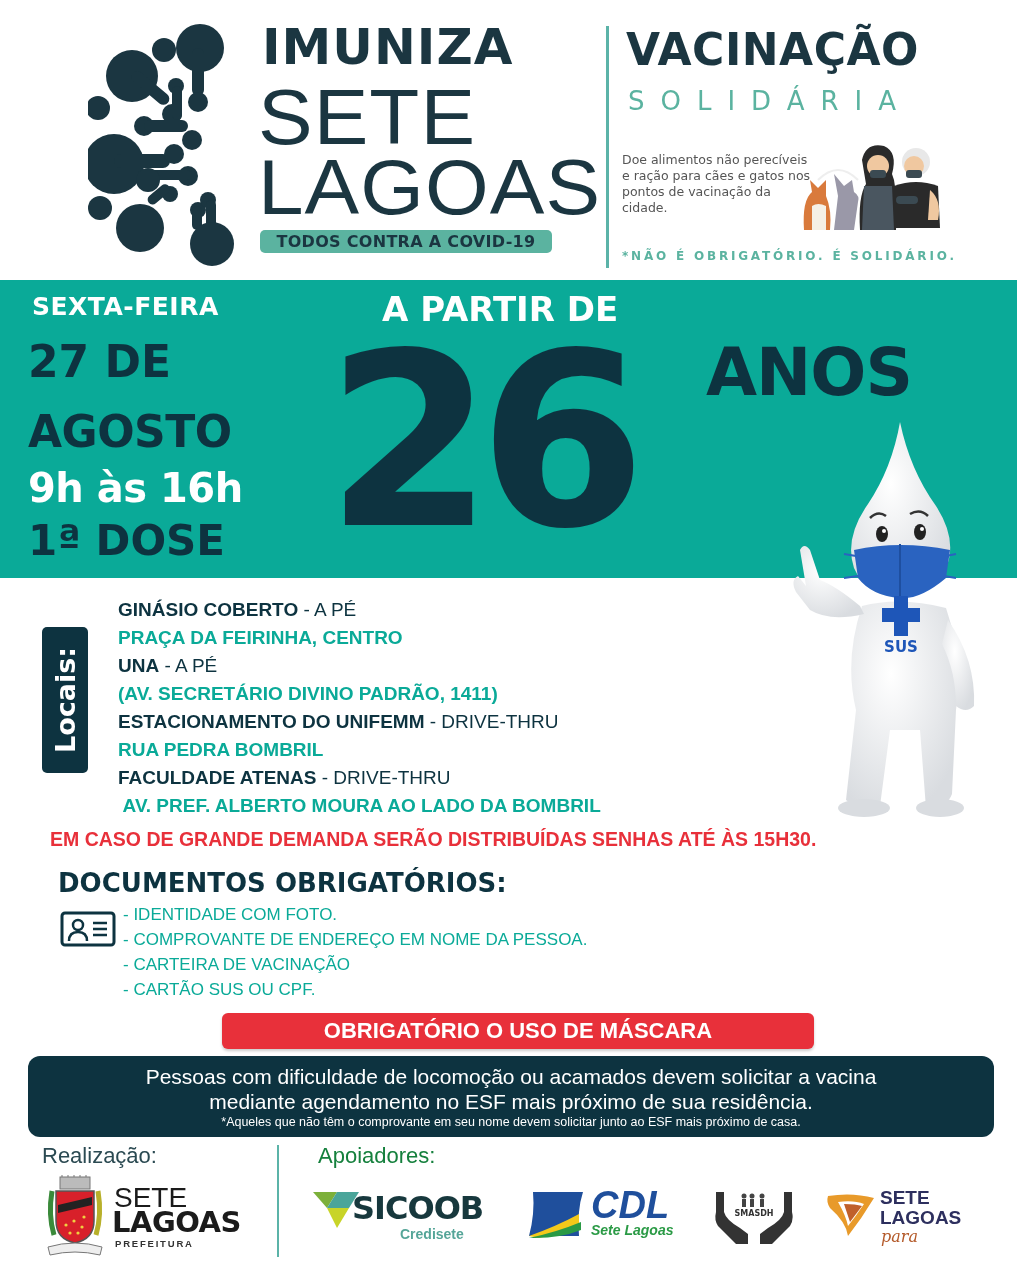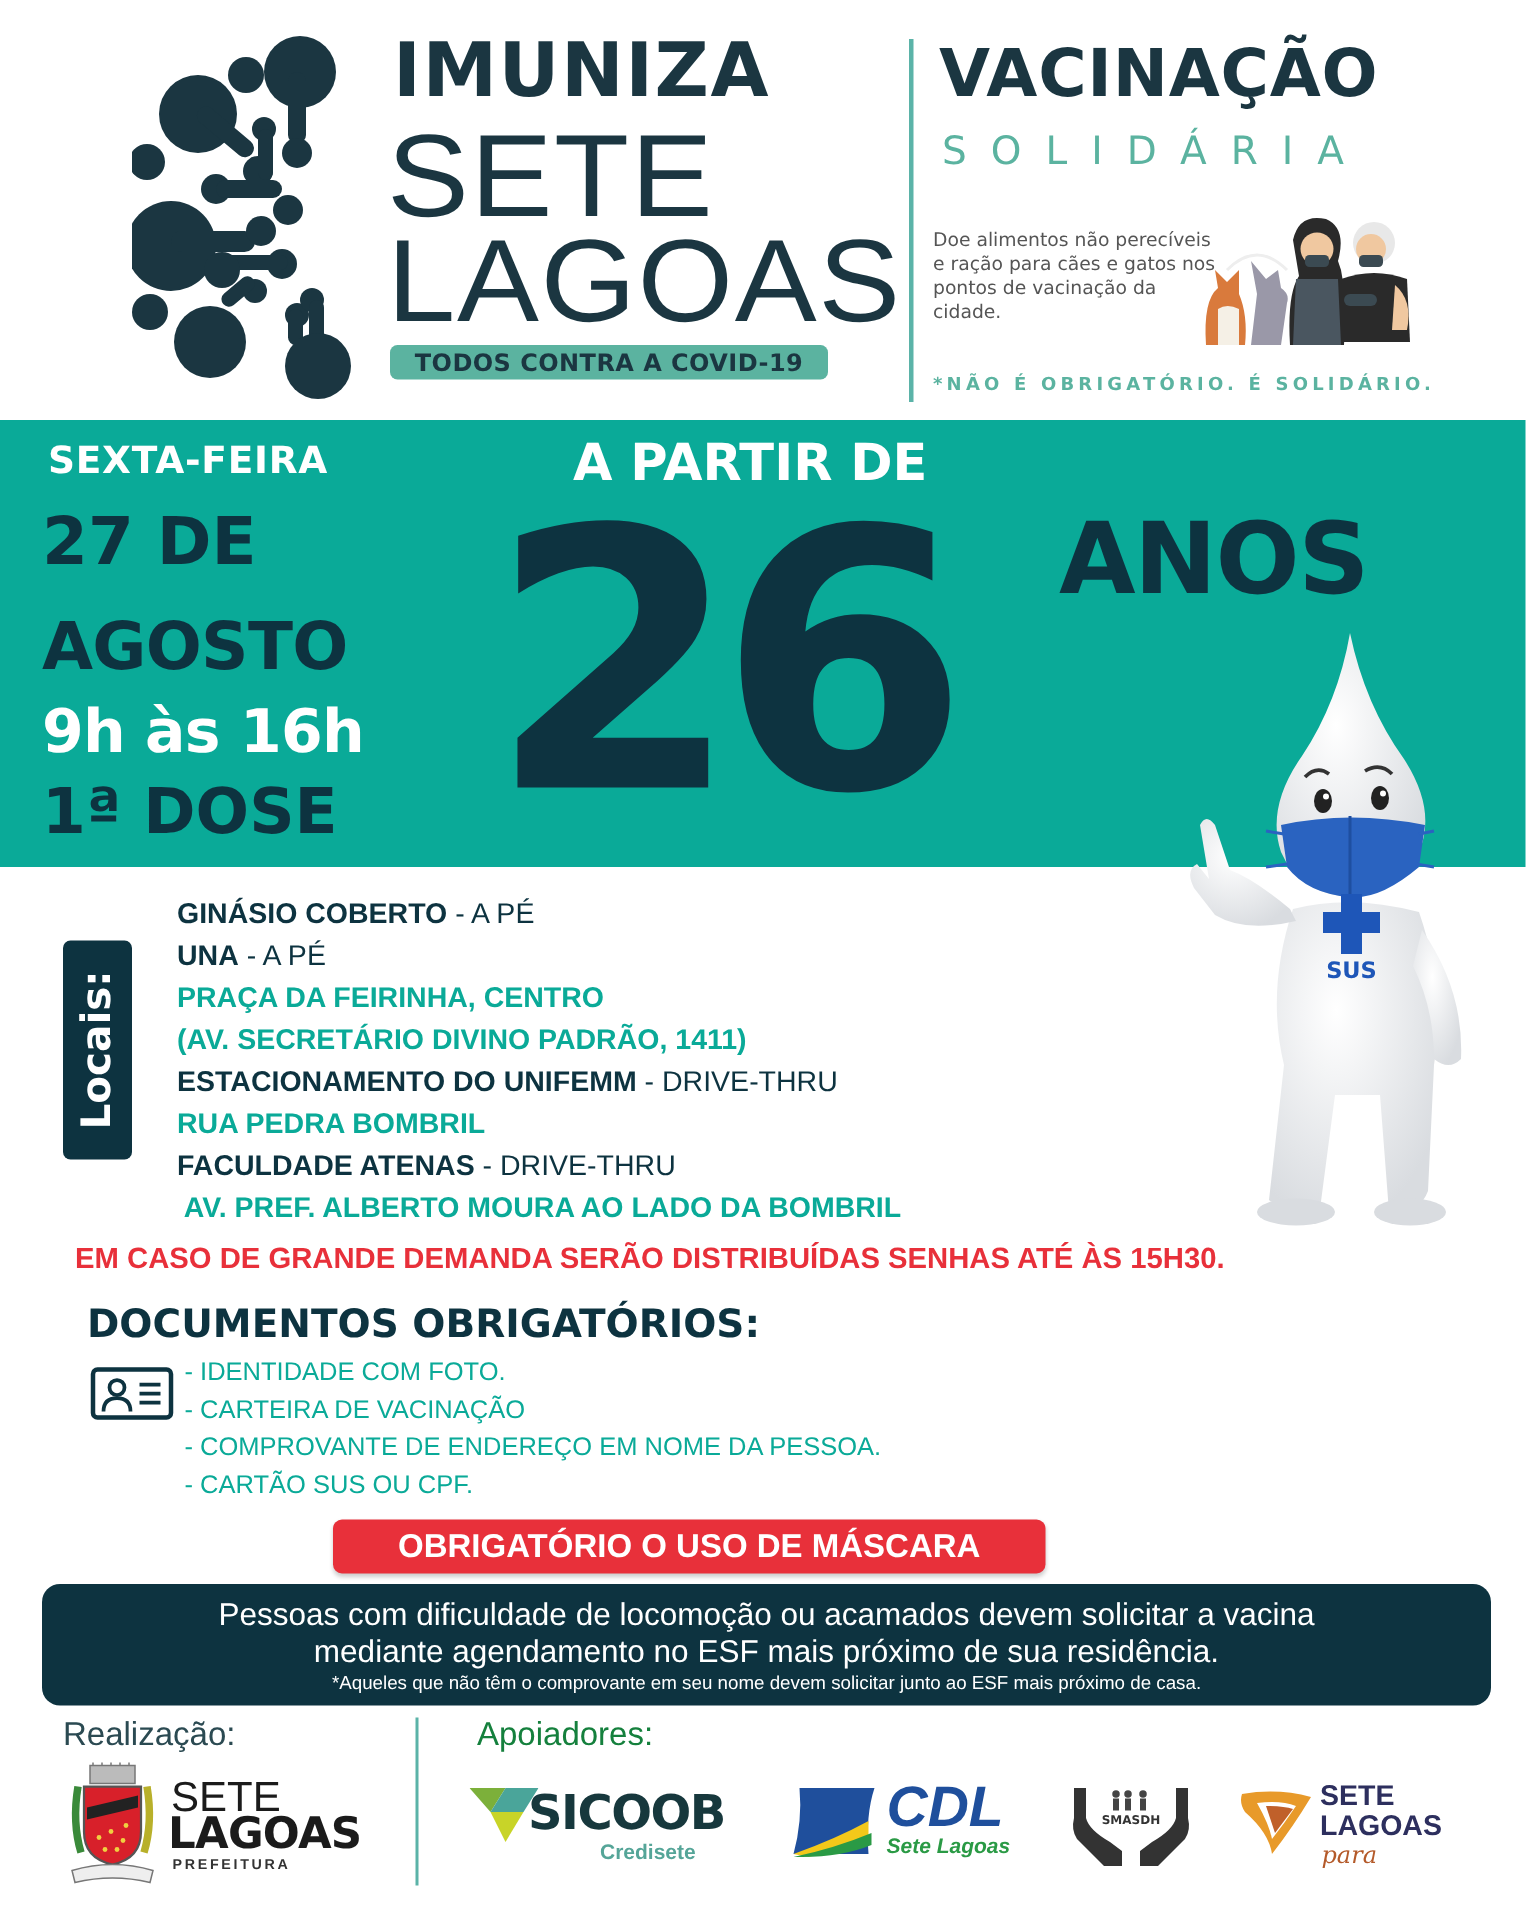--- a/index.html
+++ b/index.html
@@ -46,21 +46,21 @@
 
   .demand-warning { left: 50px; top: 828px; font-size: 19.5px; font-weight: 700; color: #e8303a; white-space: nowrap; font-family: "Liberation Sans", sans-serif; }
 
   
   .docs-title { left: 58px; top: 868px; font-size: 26px; font-weight: 700; color: #0d3340; white-space: nowrap; font-family: "DejaVu Sans", sans-serif; }
   .doc-icon { left: 60px; top: 911px; width: 56px; height: 36px; }
   .docs-list { left: 123px; top: 902px; }
   .doc-line { height: 25px; font-size: 17px; line-height: 25px; color: #0aaa98; white-space: nowrap; font-family: "Liberation Sans", sans-serif; }
 
   
-  .mask-banner { left: 222px; top: 1013px; width: 475px; height: 36px; background: #e8303a; border-radius: 6px; color: #ffffff; font-size: 22px; font-weight: 700; text-align: center; line-height: 36px; font-family: "Liberation Sans", sans-serif; box-shadow: 0 2px 3px rgba(0,0,0,0.2); }
+  .mask-banner { left: 222px; top: 1013px; width: 592px; height: 36px; background: #e8303a; border-radius: 6px; color: #ffffff; font-size: 22px; font-weight: 700; text-align: center; line-height: 36px; font-family: "Liberation Sans", sans-serif; box-shadow: 0 2px 3px rgba(0,0,0,0.2); }
 
   
   .notice-box { left: 28px; top: 1056px; width: 966px; height: 81px; background: #0d3340; border-radius: 12px; color: #ffffff; text-align: center; }
   .notice-line1 { position: absolute; left: 0; right: 0; top: 9px; font-size: 21px; line-height: 24px; font-family: "Liberation Sans", sans-serif; }
   .notice-line2 { position: absolute; left: 0; right: 0; top: 34px; font-size: 21px; line-height: 24px; font-family: "Liberation Sans", sans-serif; }
   .notice-footnote { position: absolute; left: 0; right: 0; top: 59px; font-size: 12.5px; line-height: 14px; font-family: "Liberation Sans", sans-serif; }
 
   
   .realizacao-label { left: 42px; top: 1143px; font-size: 22px; color: #2b4a52; font-family: "Liberation Sans", sans-serif; }
   .apoiadores-label { left: 318px; top: 1143px; font-size: 22px; color: #15803d; font-family: "Liberation Sans", sans-serif; }
@@ -196,24 +196,24 @@
   <ellipse cx="180" cy="398" rx="24" ry="9" fill="#d9dce0"></ellipse>
 </svg>
 
 <div class="abs locais-tag">
   <span>Locais:</span>
 </div>
 <div class="abs locais-list">
   <div class="loc-line">
     <span class="strong">GINÁSIO COBERTO</span><span class="light"> - A PÉ</span>
   </div>
+  <div class="loc-line addr">PRAÇA DA FEIRINHA, CENTRO</div>
   <div class="loc-line">
     <span class="strong">UNA</span><span class="light"> - A PÉ</span>
   </div>
-  <div class="loc-line addr">PRAÇA DA FEIRINHA, CENTRO</div>
   <div class="loc-line addr">(AV. SECRETÁRIO DIVINO PADRÃO, 1411)</div>
   <div class="loc-line">
     <span class="strong">ESTACIONAMENTO DO UNIFEMM</span><span class="light"> - DRIVE-THRU</span>
   </div>
   <div class="loc-line addr">RUA PEDRA BOMBRIL</div>
   <div class="loc-line">
     <span class="strong">FACULDADE ATENAS</span><span class="light"> - DRIVE-THRU</span>
   </div>
   <div class="loc-line addr" style="white-space:pre;"> AV. PREF. ALBERTO MOURA AO LADO DA BOMBRIL</div>
 </div>
@@ -222,22 +222,22 @@
 
 <div class="abs docs-title">DOCUMENTOS OBRIGATÓRIOS:</div>
 <svg class="abs doc-icon" viewBox="0 0 56 36">
   <rect x="2" y="2" width="52" height="32" rx="3" fill="none" stroke="#0d3340" stroke-width="3"></rect>
   <circle cx="18" cy="14" r="5" fill="none" stroke="#0d3340" stroke-width="2.5"></circle>
   <path d="M9 30 Q9 21 18 21 Q27 21 27 30" fill="none" stroke="#0d3340" stroke-width="2.5"></path>
   <path d="M33 12 H47 M33 18 H47 M33 24 H47" stroke="#0d3340" stroke-width="2.5"></path>
 </svg>
 <div class="abs docs-list">
   <div class="doc-line">- IDENTIDADE COM FOTO.</div>
+  <div class="doc-line">- COMPROVANTE DE ENDEREÇO EM NOME DA PESSOA.</div>
   <div class="doc-line">- CARTEIRA DE VACINAÇÃO</div>
-  <div class="doc-line">- COMPROVANTE DE ENDEREÇO EM NOME DA PESSOA.</div>
   <div class="doc-line">- CARTÃO SUS OU CPF.</div>
 </div>
 
 <div class="abs mask-banner">OBRIGATÓRIO O USO DE MÁSCARA</div>
 
 <div class="abs notice-box">
   <div class="notice-line1">Pessoas com dificuldade de locomoção ou acamados devem solicitar a vacina</div>
   <div class="notice-line2">mediante agendamento no ESF mais próximo de sua residência.</div>
   <div class="notice-footnote">*Aqueles que não têm o comprovante em seu nome devem solicitar junto ao ESF mais próximo de casa.</div>
 </div>

